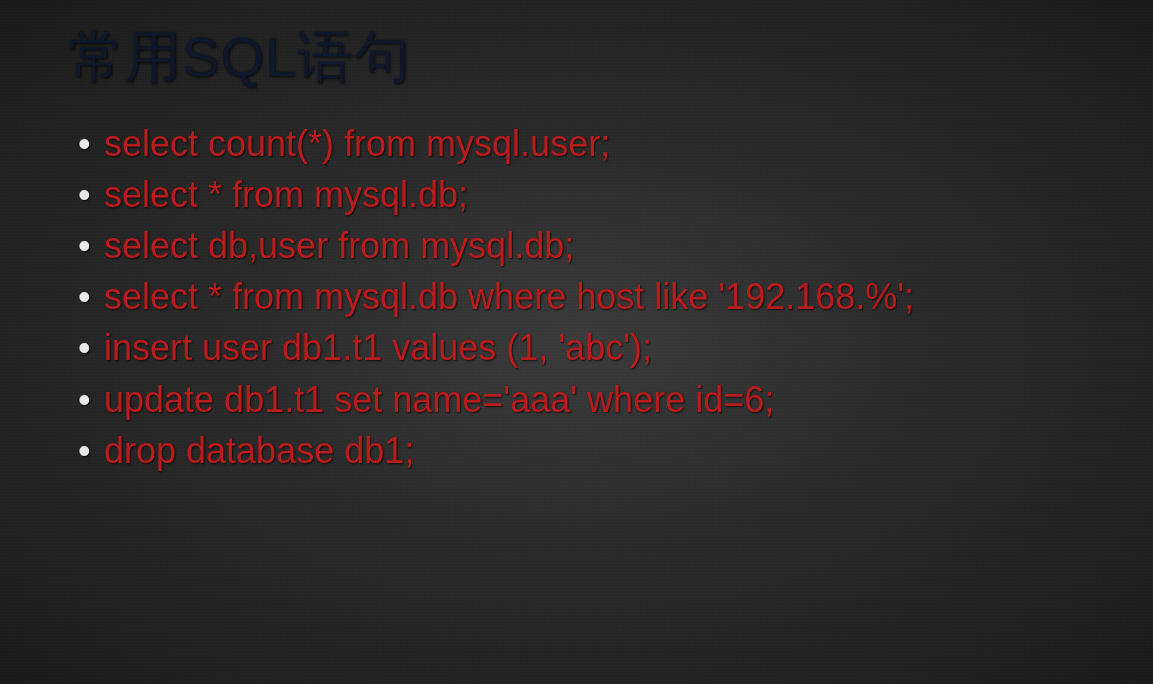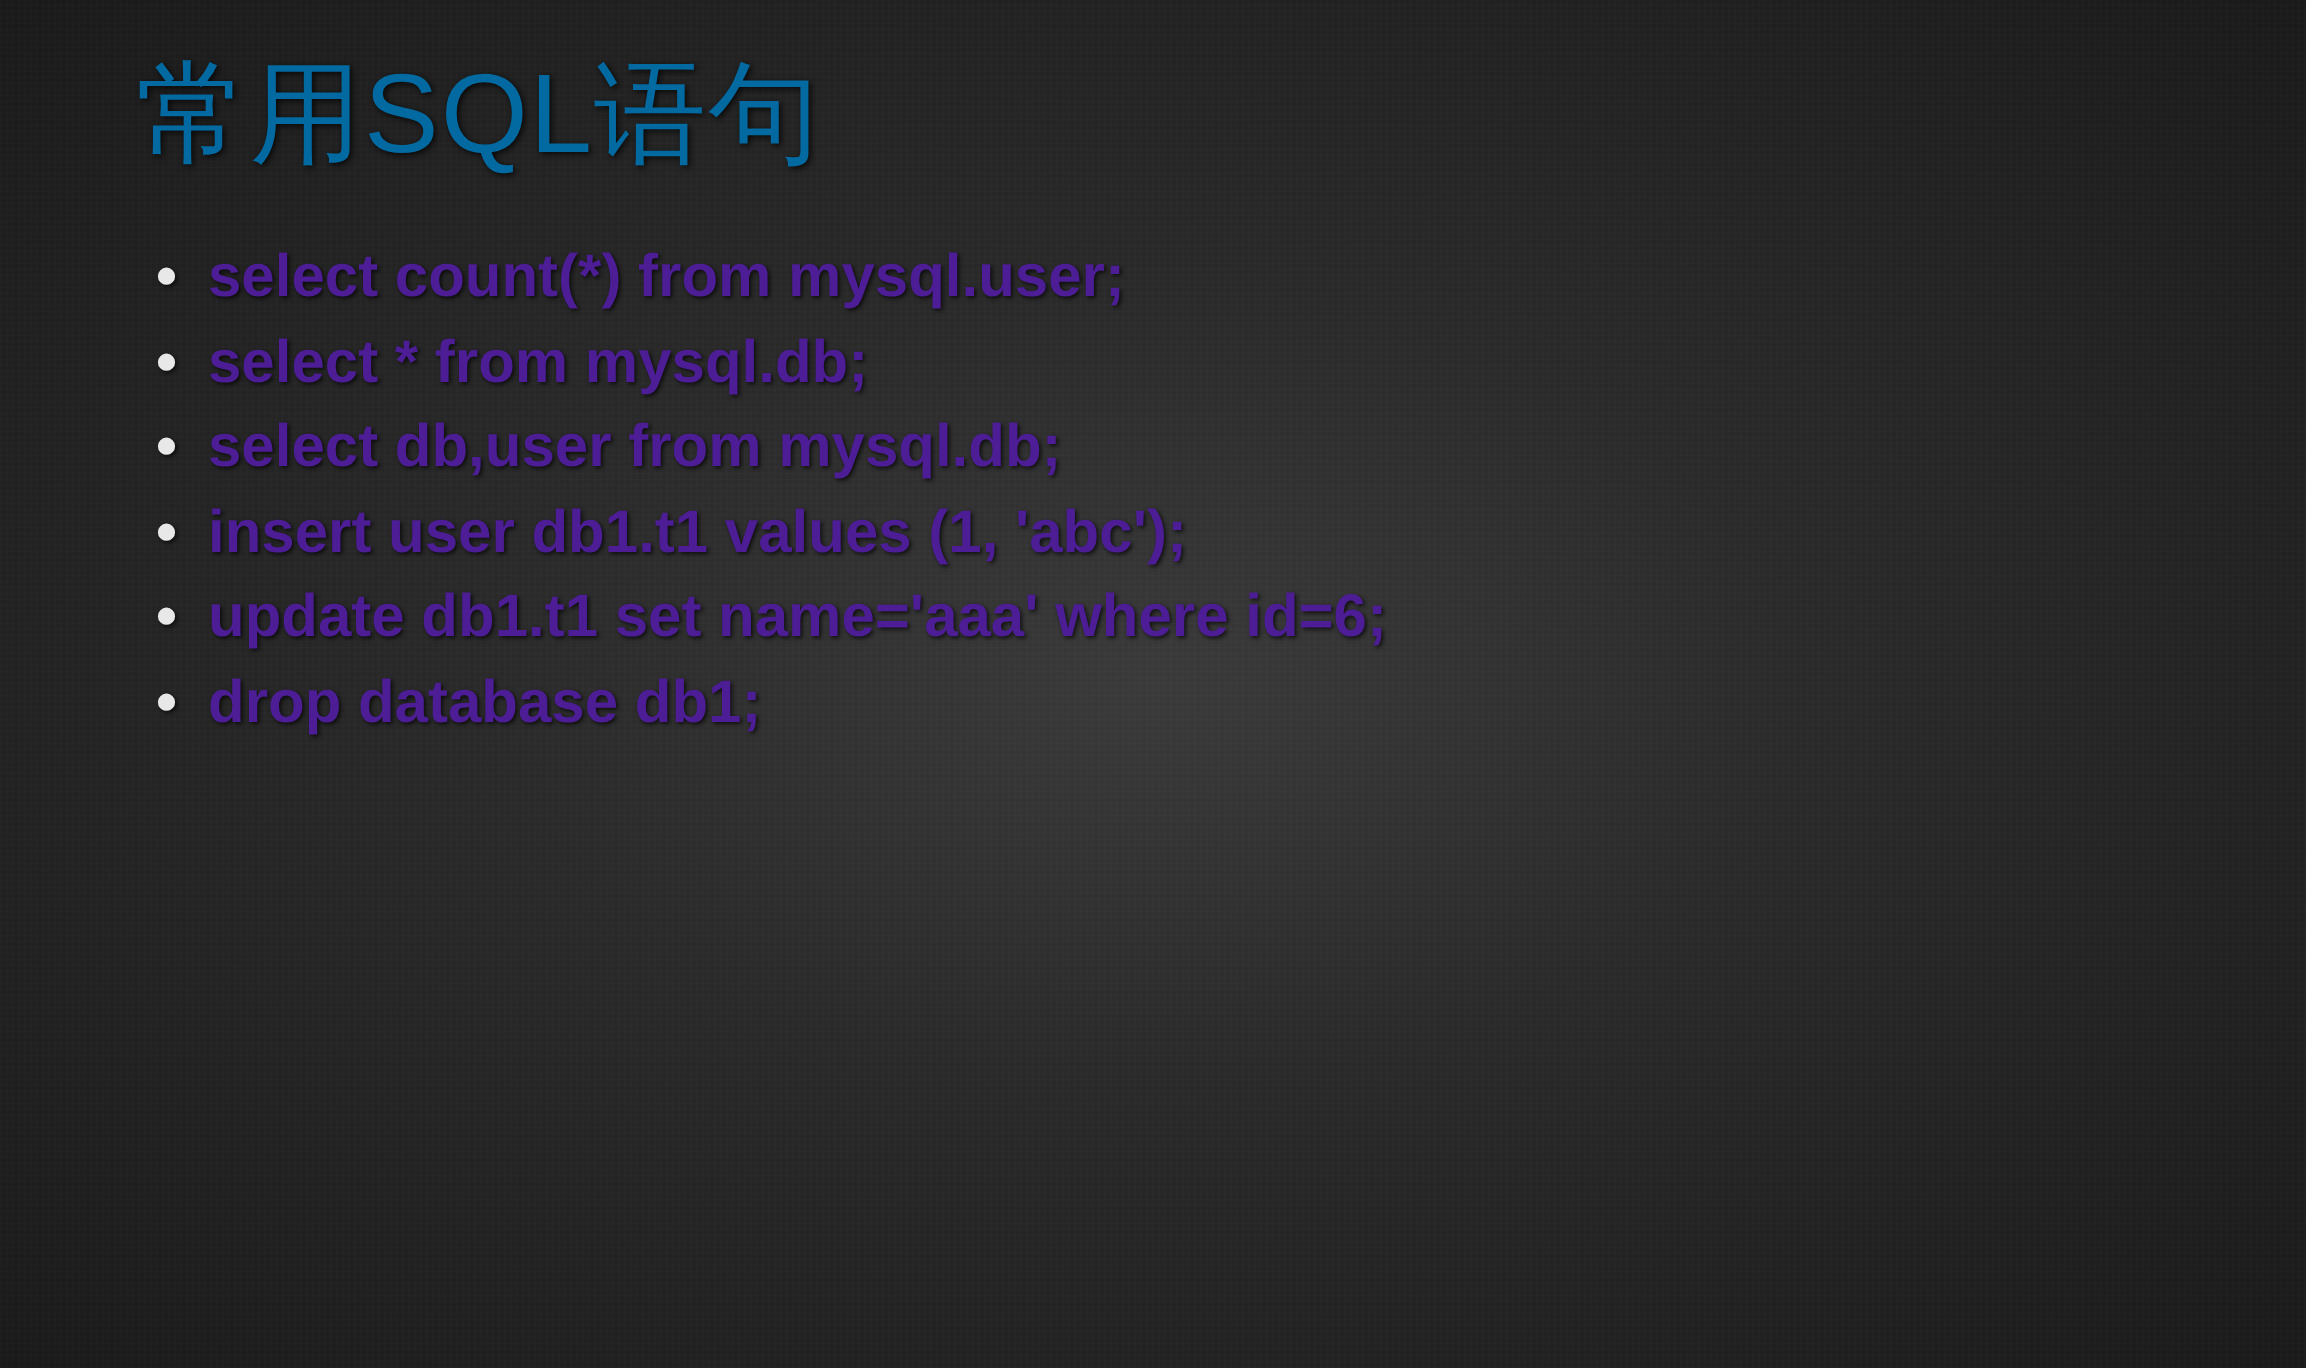--- a/index.html
+++ b/index.html
@@ -31,50 +31,51 @@
     .slide {
       padding: 20px 60px 40px 68px;
       position: relative;
       z-index: 1;
     }
     .title {
       font-size: 56px;
       font-weight: 400;
       margin-bottom: 22px;
       letter-spacing: 1px;
-      color: #0369a1;
+      color: #0f172a;
       text-shadow: 1px 1px 3px rgba(0,0,0,0.8);
     }
     .bullet-list {
       list-style: none;
       padding-left: 8px;
     }
     .bullet-item {
-      font-size: 30px;
+      font-size: 36px;
       line-height: 1.42;
-      color: #4c1d95;
+      color: #b91c1c;
       text-shadow: 1px 1px 2px rgba(0,0,0,0.7);
       position: relative;
       padding-left: 28px;
-      font-weight: 700;
+      font-weight: 400;
     }
     .bullet-item::before {
       content: "•";
       position: absolute;
       left: 2px;
       top: 0;
       color: #e8e8e8;
     }
   </style>
 </head>
 <body>
 
 <div class="slide">
   <h1 class="title">常用SQL语句</h1>
   <ul class="bullet-list">
     <li class="bullet-item">select count(*) from mysql.user;</li>
     <li class="bullet-item">select * from mysql.db;</li>
     <li class="bullet-item">select db,user from mysql.db;</li>
+    <li class="bullet-item">select * from mysql.db where host like '192.168.%';</li>
     <li class="bullet-item">insert user db1.t1 values (1, 'abc');</li>
     <li class="bullet-item">update db1.t1 set name='aaa' where id=6;</li>
     <li class="bullet-item">drop database db1;</li>
   </ul>
 </div>
 
 </body></html>

